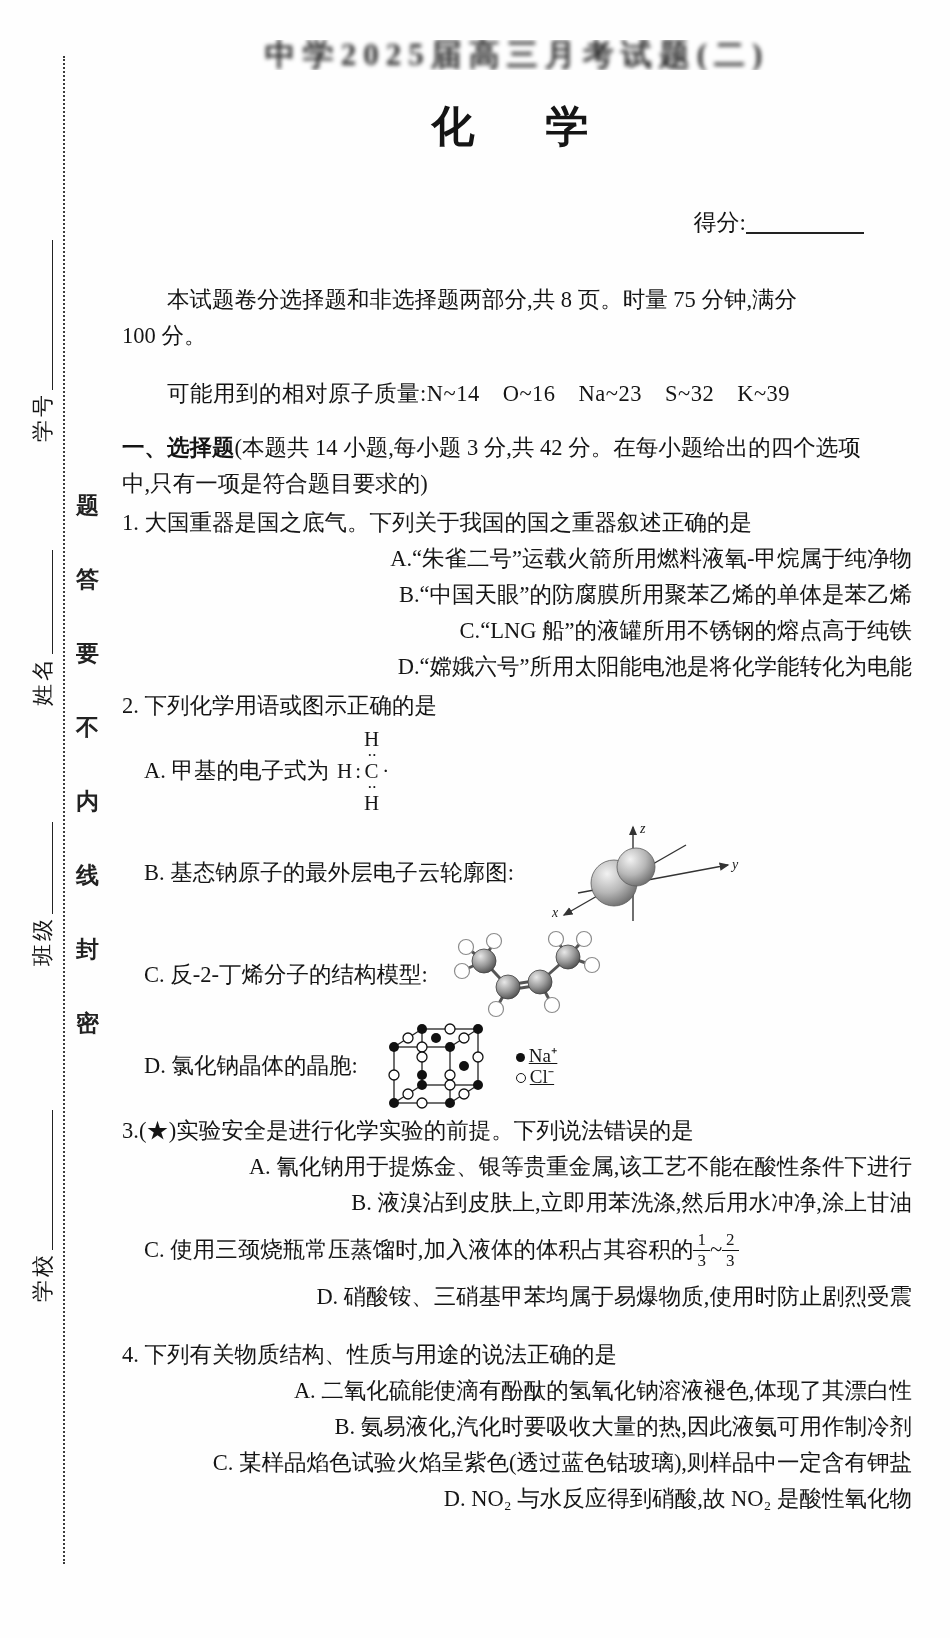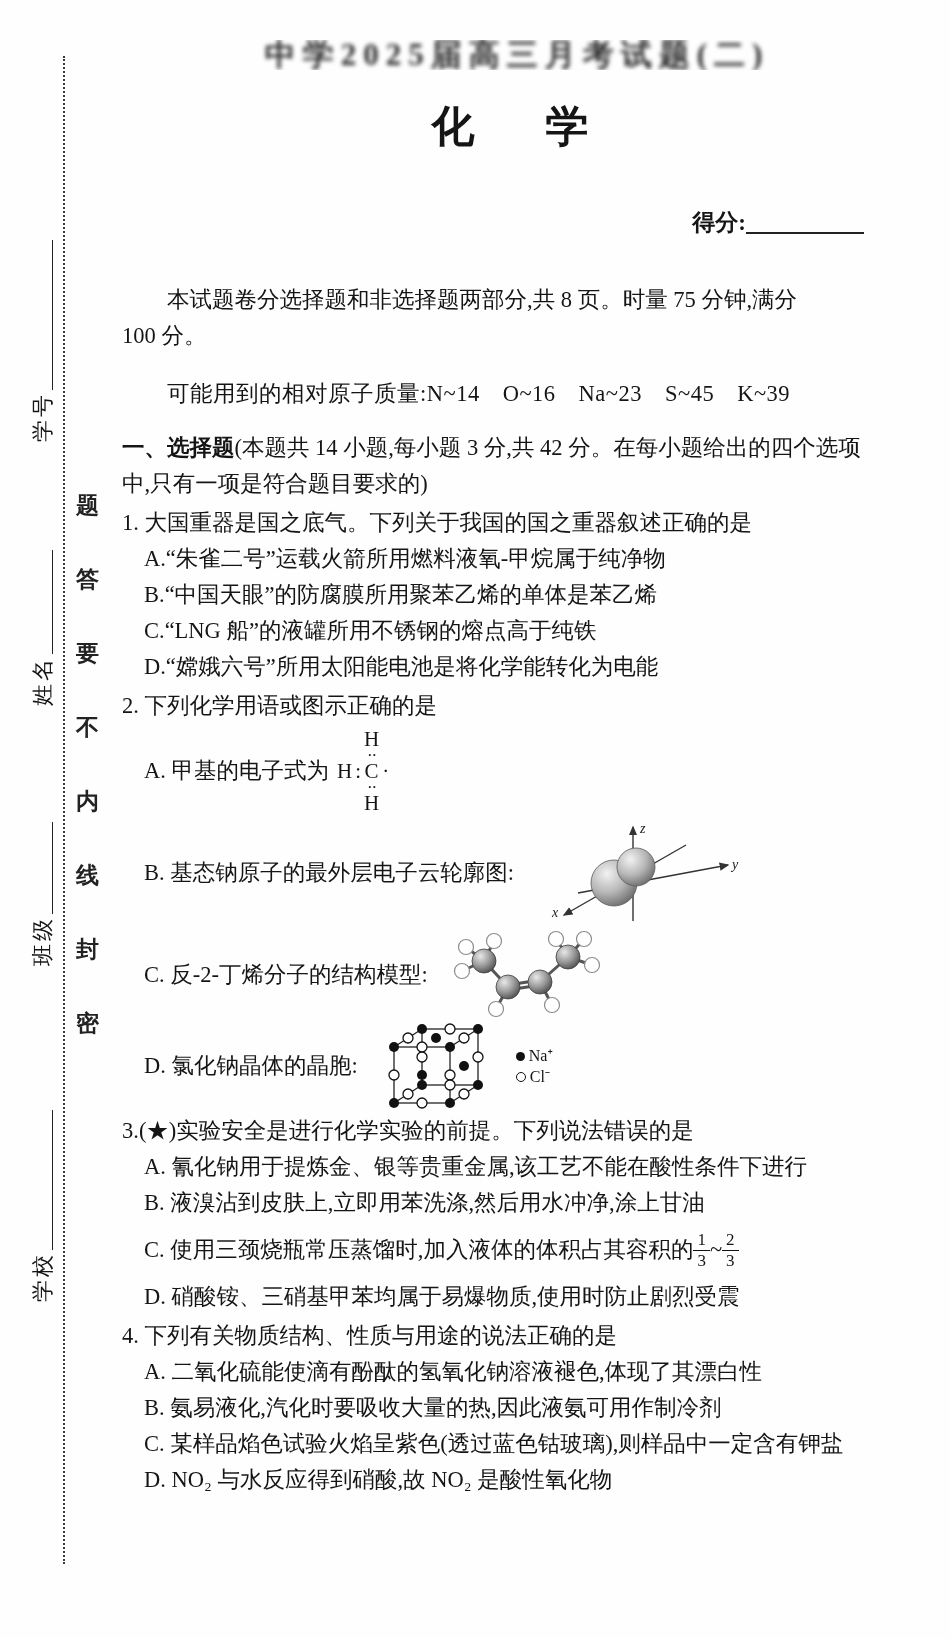--- a/index.html
+++ b/index.html
@@ -13,41 +13,41 @@
     transform:rotate(-90deg);transform-origin:0 0;}
   .v-field .blank{display:inline-block;border-bottom:1.6px solid #222;height:1em;vertical-align:-3px;margin-left:2px;}
   .seal-col{position:absolute;left:76px;top:490px;display:flex;flex-direction:column;gap:43px;
     font-size:23px;font-weight:600;color:#222;}
   
   .content{position:absolute;left:122px;top:40px;width:790px;font-size:22.5px;line-height:36px;}
   .crop-title{height:30px;overflow:hidden;text-align:center;}
   .crop-title span{display:inline-block;margin-top:-17px;font-size:31px;font-weight:700;
     letter-spacing:7px;color:#2a2a2a;filter:blur(2px);}
   .main-title{text-align:center;font-size:43px;font-weight:700;letter-spacing:14px;margin-top:28px;line-height:58px;}
-  .score-row{margin-top:50px;padding-right:48px;text-align:right;font-size:23px;font-weight:700;line-height:34px;}
+  .score-row{margin-top:50px;padding-right:48px;text-align:right;font-size:23px;font-weight:400;line-height:34px;}
   .score-blank{display:inline-block;width:118px;border-bottom:2px solid #222;height:1.05em;vertical-align:-4px;}
   .intro{margin-top:42px;}
   .indent{text-indent:2em;}
   .masses{margin-top:22px;text-indent:2em;letter-spacing:0.5px;}
   .section-head{margin-top:18px;}
   .bold{font-weight:700;}
   .q{margin-top:3px;}
-  .opt{padding-left:22px;}
+  .opt{padding-left:22px;text-align:right;}
   
   .q2a{display:flex;align-items:center;padding-left:22px;height:94px;}
   .eformula{display:inline-grid;grid-template-columns:auto auto auto auto;align-items:center;
     justify-items:center;margin-left:8px;font-size:21px;line-height:1.0;column-gap:3px;row-gap:1px;}
   .e-dots{font-size:17px;letter-spacing:-1px;line-height:9px;height:9px;}
   .c1{grid-column:1}.c2{grid-column:2}.c3{grid-column:3}.c4{grid-column:4}
   .r1{grid-row:1}.r2{grid-row:2}.r3{grid-row:3}.r4{grid-row:4}.r5{grid-row:5}
   
   .q2b{display:flex;align-items:center;padding-left:22px;gap:14px;height:110px;}
   .q2c{display:flex;align-items:center;padding-left:22px;gap:8px;height:94px;}
   .q2d{display:flex;align-items:center;padding-left:22px;gap:18px;height:88px;}
-  .legend{font-size:16px;line-height:21px;align-self:center;font-family:"Liberation Serif",serif;}
+  .legend{font-size:19px;line-height:21px;align-self:center;font-family:"Liberation Serif",serif;text-decoration:underline;}
   .dot-filled{display:inline-block;width:9px;height:9px;border-radius:50%;background:#111;margin-right:4px;}
   .dot-open{display:inline-block;width:8px;height:8px;border-radius:50%;border:1.5px solid #111;background:#fff;margin-right:4px;}
   
   .q3c{display:flex;align-items:center;padding-left:22px;height:58px;}
   .frac{display:inline-flex;flex-direction:column;align-items:center;font-size:17px;line-height:1.15;}
   .frac .den{border-top:1.6px solid #111;padding:0 4px;}
 </style>
 </head>
 <body>
 
@@ -89,21 +89,21 @@
 
     <div class="score-row">
       <span>得分:</span><span class="score-blank"></span>
     </div>
 
     <div class="intro">
       <div class="indent">本试题卷分选择题和非选择题两部分,共 8 页。时量 75 分钟,满分</div>
       <div>100 分。</div>
     </div>
 
-    <div class="masses">可能用到的相对原子质量:N~14　O~16　Na~23　S~45　K~39</div>
+    <div class="masses">可能用到的相对原子质量:N~14　O~16　Na~23　S~32　K~39</div>
 
     <div class="section-head">
       <div><span class="bold">一、选择题</span><span>(本题共 14 小题,每小题 3 分,共 42 分。在每小题给出的四个选项</span></div>
       <div>中,只有一项是符合题目要求的)</div>
     </div>
 
     <div class="q">
       <div>1. 大国重器是国之底气。下列关于我国的国之重器叙述正确的是</div>
       <div class="opt">A.“朱雀二号”运载火箭所用燃料液氧-甲烷属于纯净物</div>
       <div class="opt">B.“中国天眼”的防腐膜所用聚苯乙烯的单体是苯乙烯</div>
@@ -258,21 +258,21 @@
         </span>
         <span>~</span>
         <span class="frac">
           <span class="num">2</span>
           <span class="den">3</span>
         </span>
       </div>
       <div class="opt">D. 硝酸铵、三硝基甲苯均属于易爆物质,使用时防止剧烈受震</div>
     </div>
 
-    <div class="q" style="margin-top:3px;">
+    <div class="q" style="margin-top:22px;">
       <div>4. 下列有关物质结构、性质与用途的说法正确的是</div>
       <div class="opt">A. 二氧化硫能使滴有酚酞的氢氧化钠溶液褪色,体现了其漂白性</div>
       <div class="opt">B. 氨易液化,汽化时要吸收大量的热,因此液氨可用作制冷剂</div>
       <div class="opt">C. 某样品焰色试验火焰呈紫色(透过蓝色钴玻璃),则样品中一定含有钾盐</div>
       <div class="opt">D. NO₂ 与水反应得到硝酸,故 NO₂ 是酸性氧化物</div>
     </div>
 
   </div>
 </div>
 

